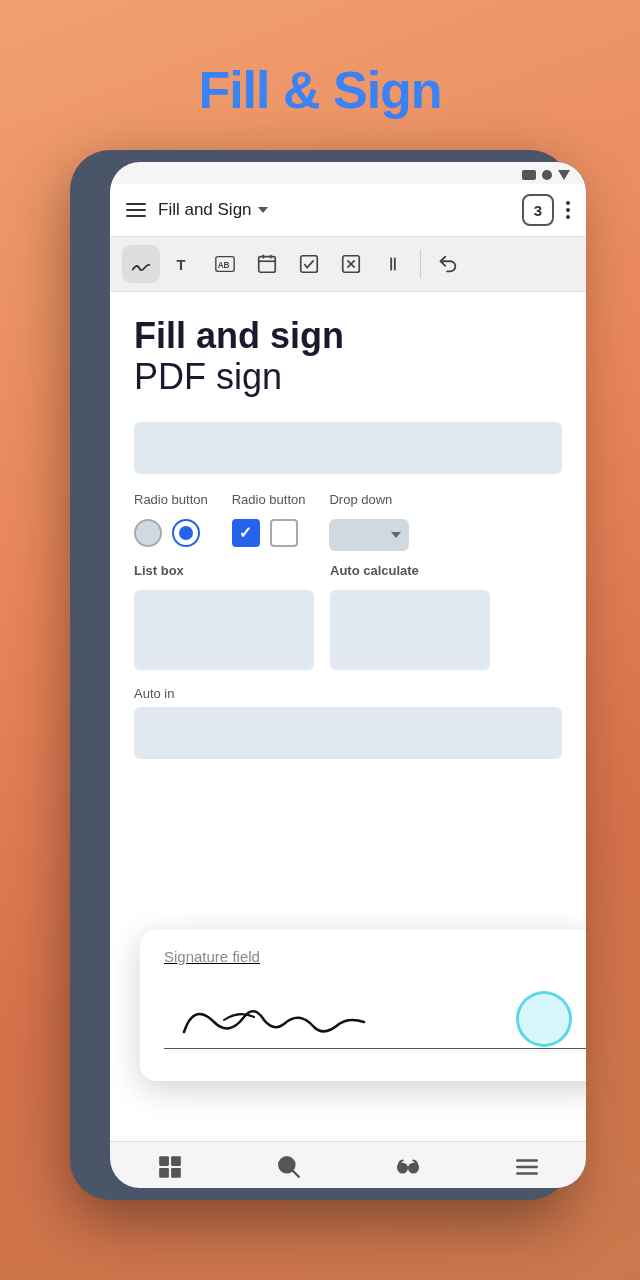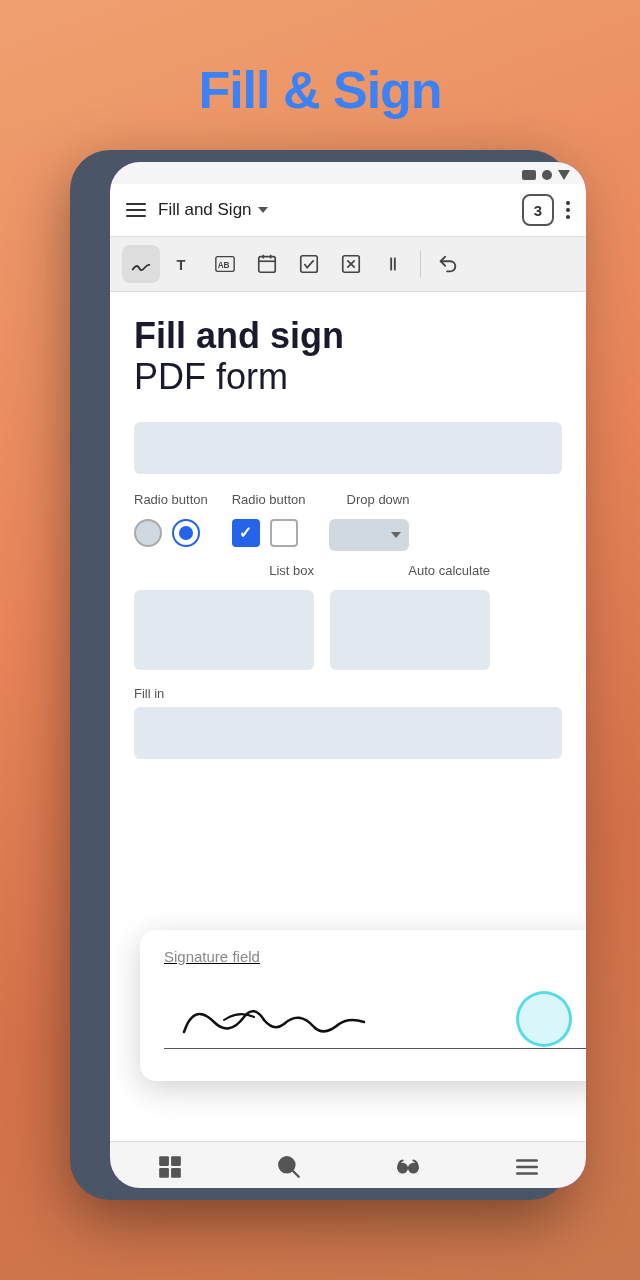--- a/index.html
+++ b/index.html
@@ -211,21 +211,20 @@
       display: flex;
       align-items: flex-start;
       gap: 16px;
       margin-bottom: 16px;
     }
 
     .form-group {
       display: flex;
       flex-direction: column;
       gap: 6px;
-      text-align: right;
     }
 
     .radio-group {
       display: flex;
       gap: 10px;
       align-items: center;
     }
 
     .radio-btn {
       width: 28px;
@@ -294,20 +293,21 @@
       height: 0;
       border-left: 5px solid transparent;
       border-right: 5px solid transparent;
       border-top: 6px solid #666;
     }
 
     .list-box-container {
       display: flex;
       gap: 16px;
       margin-bottom: 16px;
+      font-weight: bold;
     }
     .list-box {
       width: 180px;
       height: 80px;
       background: #e2e8f0;
       border-radius: 6px;
     }
     .auto-calc-box {
       width: 160px;
       height: 80px;
@@ -484,21 +484,21 @@
         <svg viewBox="0 0 24 24" fill="none" stroke="#444" stroke-width="2">
           <path d="M9 14 4 9l5-5" stroke-linecap="round" stroke-linejoin="round"></path>
           <path d="M4 9h10.5a5.5 5.5 0 0 1 0 11H11" stroke-linecap="round"></path>
         </svg>
       </button>
     </div>
 
     <div class="document-area">
 
       <div class="doc-title-bold">Fill and sign</div>
-      <div class="doc-title-normal">PDF form</div>
+      <div class="doc-title-normal">PDF sign</div>
 
       <div class="text-field-box"></div>
 
       <div class="form-row" style="align-items:flex-start; margin-bottom:12px;">
 
         <div class="form-group">
           <div class="form-label">Radio button</div>
           <div class="radio-group">
             <div class="radio-btn"></div>
             <div class="radio-btn selected"></div>
@@ -526,21 +526,21 @@
           <div class="form-label">List box</div>
           <div class="list-box"></div>
         </div>
         <div class="form-group">
           <div class="form-label">Auto calculate</div>
           <div class="auto-calc-box"></div>
         </div>
       </div>
 
       <div class="sign-in-section">
-        <div class="form-label">Fill in</div>
+        <div class="form-label">Auto in</div>
         <div class="sign-in-box"></div>
       </div>
 
       <div class="signature-card">
         <div class="sig-label">Signature field</div>
         <div class="sig-area">
 
           <svg class="sig-svg" viewBox="0 0 220 70" fill="none">
             <path d="M20 50 Q30 20 50 40 Q65 55 80 35 Q90 22 100 38 Q110 50 120 42 Q135 28 150 45 Q160 55 175 42 Q185 35 200 40" stroke="#111" stroke-width="2.5" stroke-linecap="round" stroke-linejoin="round" fill="none"></path>
             <path d="M60 38 Q75 28 90 35" stroke="#111" stroke-width="2" stroke-linecap="round" fill="none"></path>

